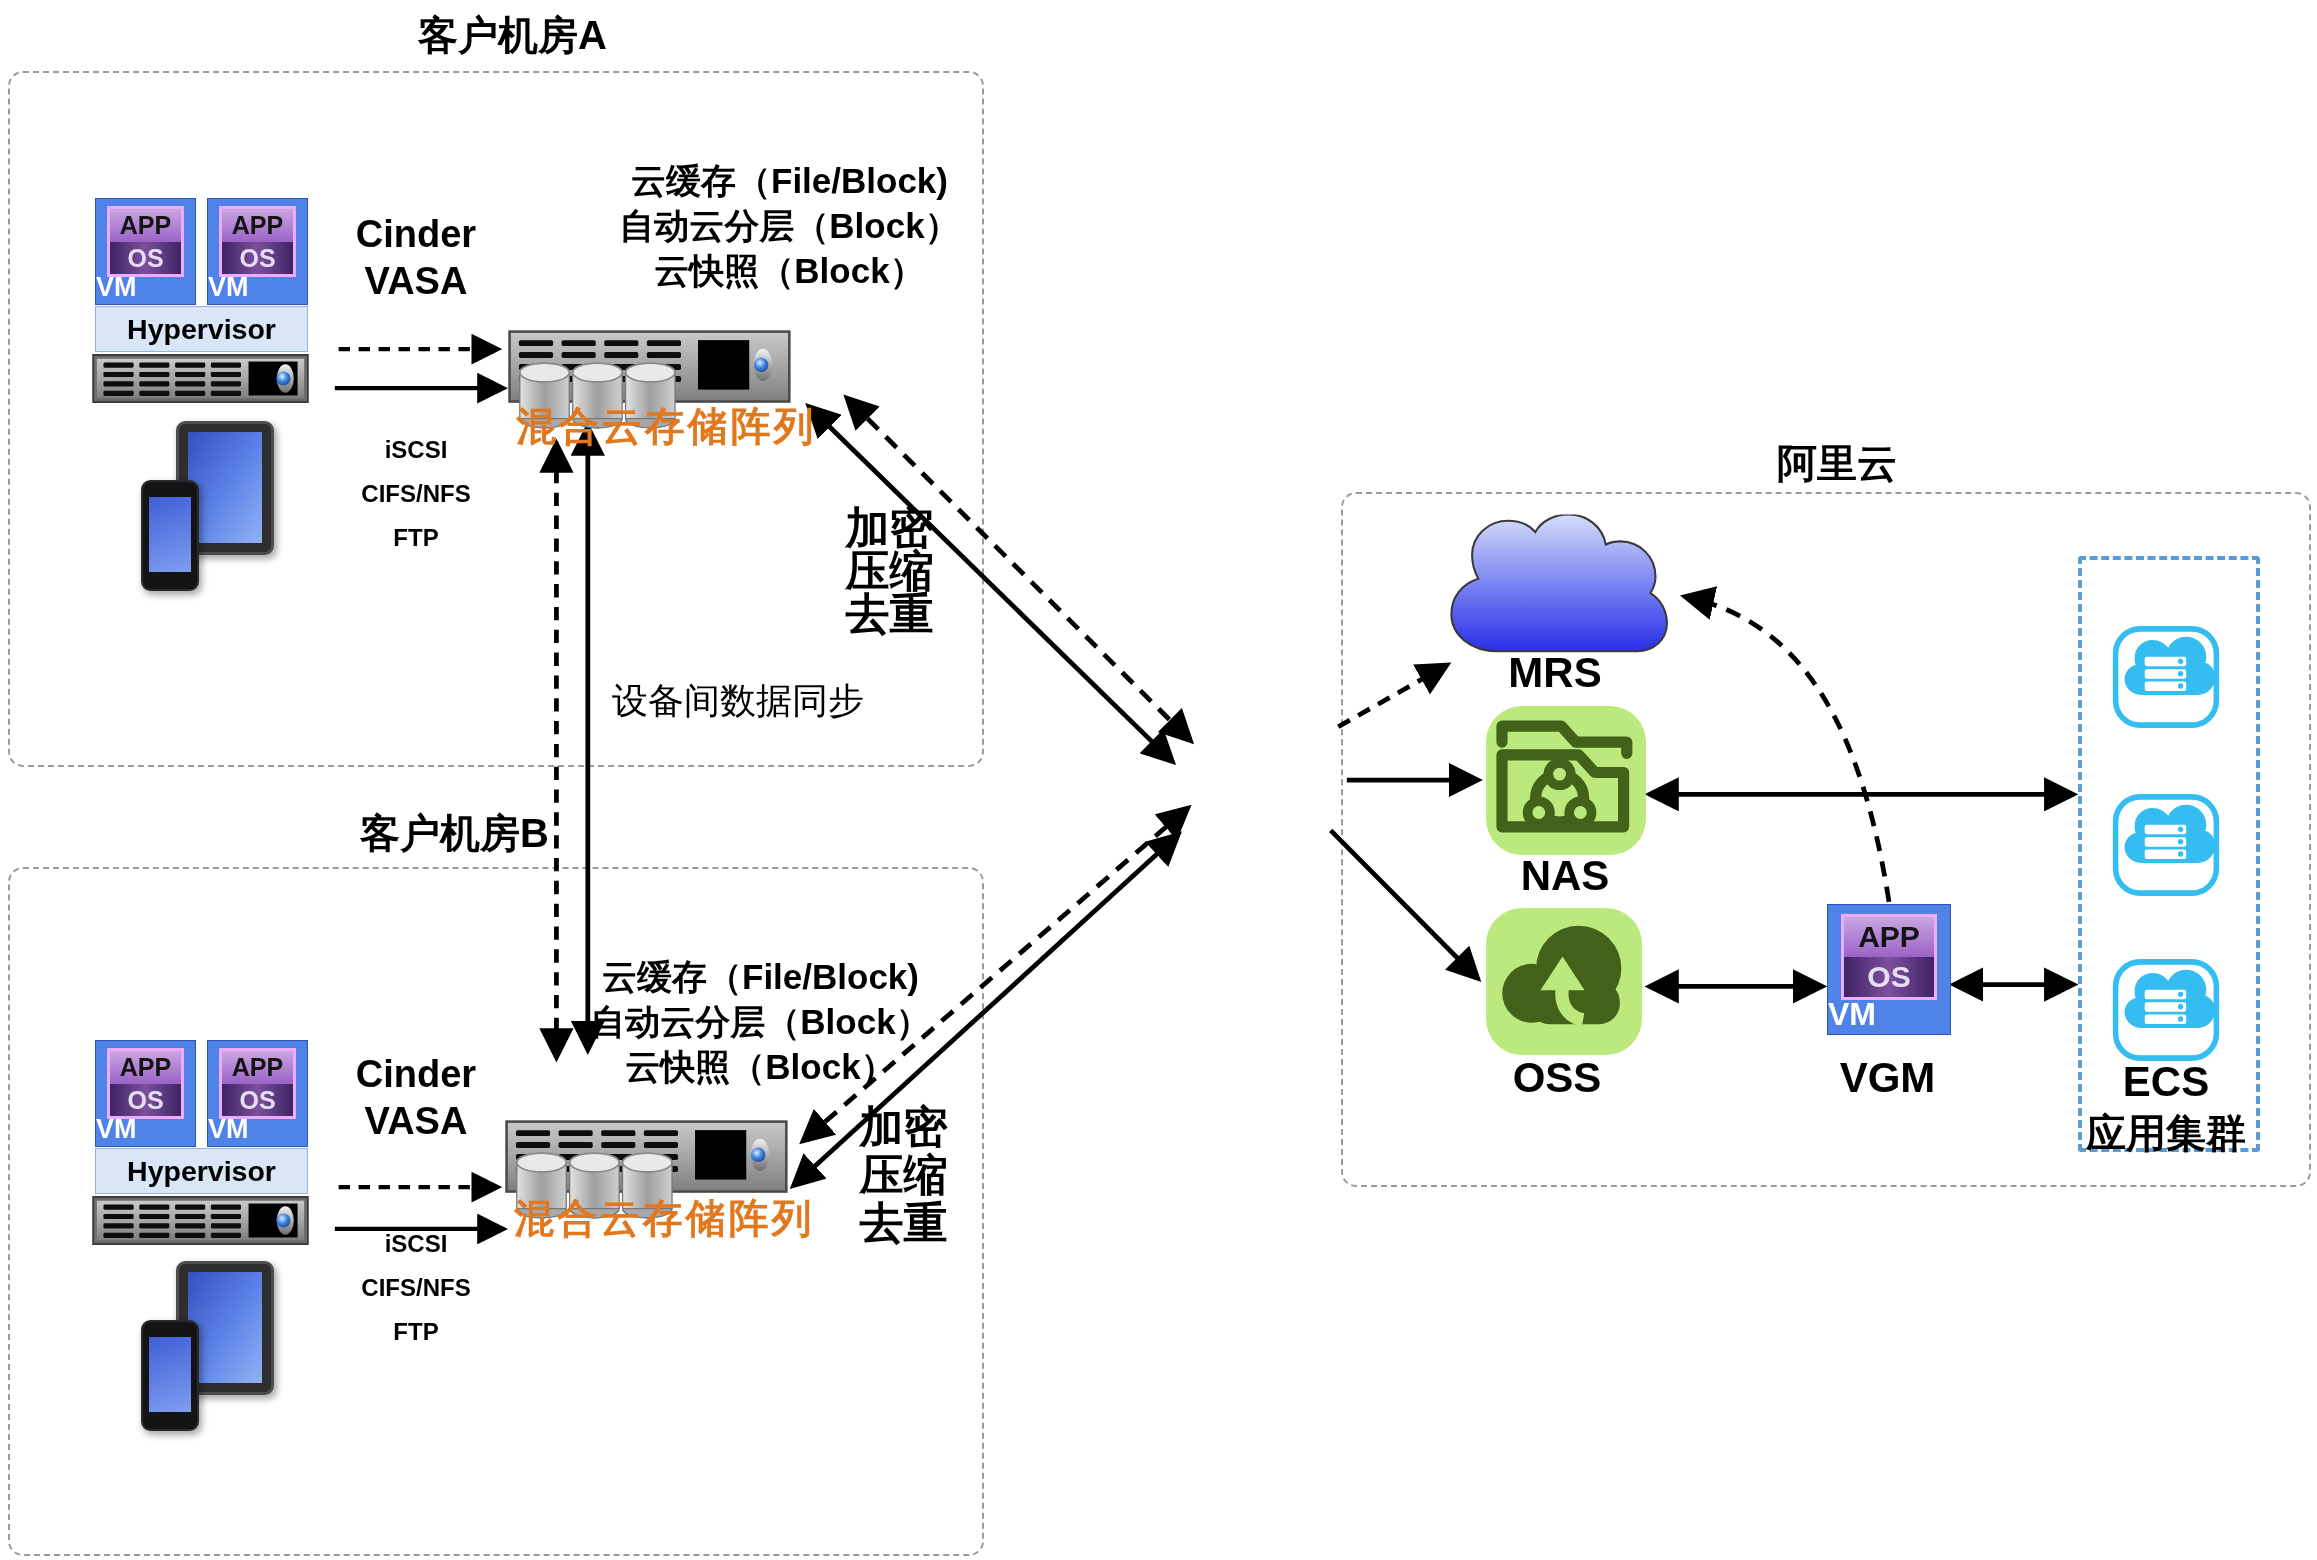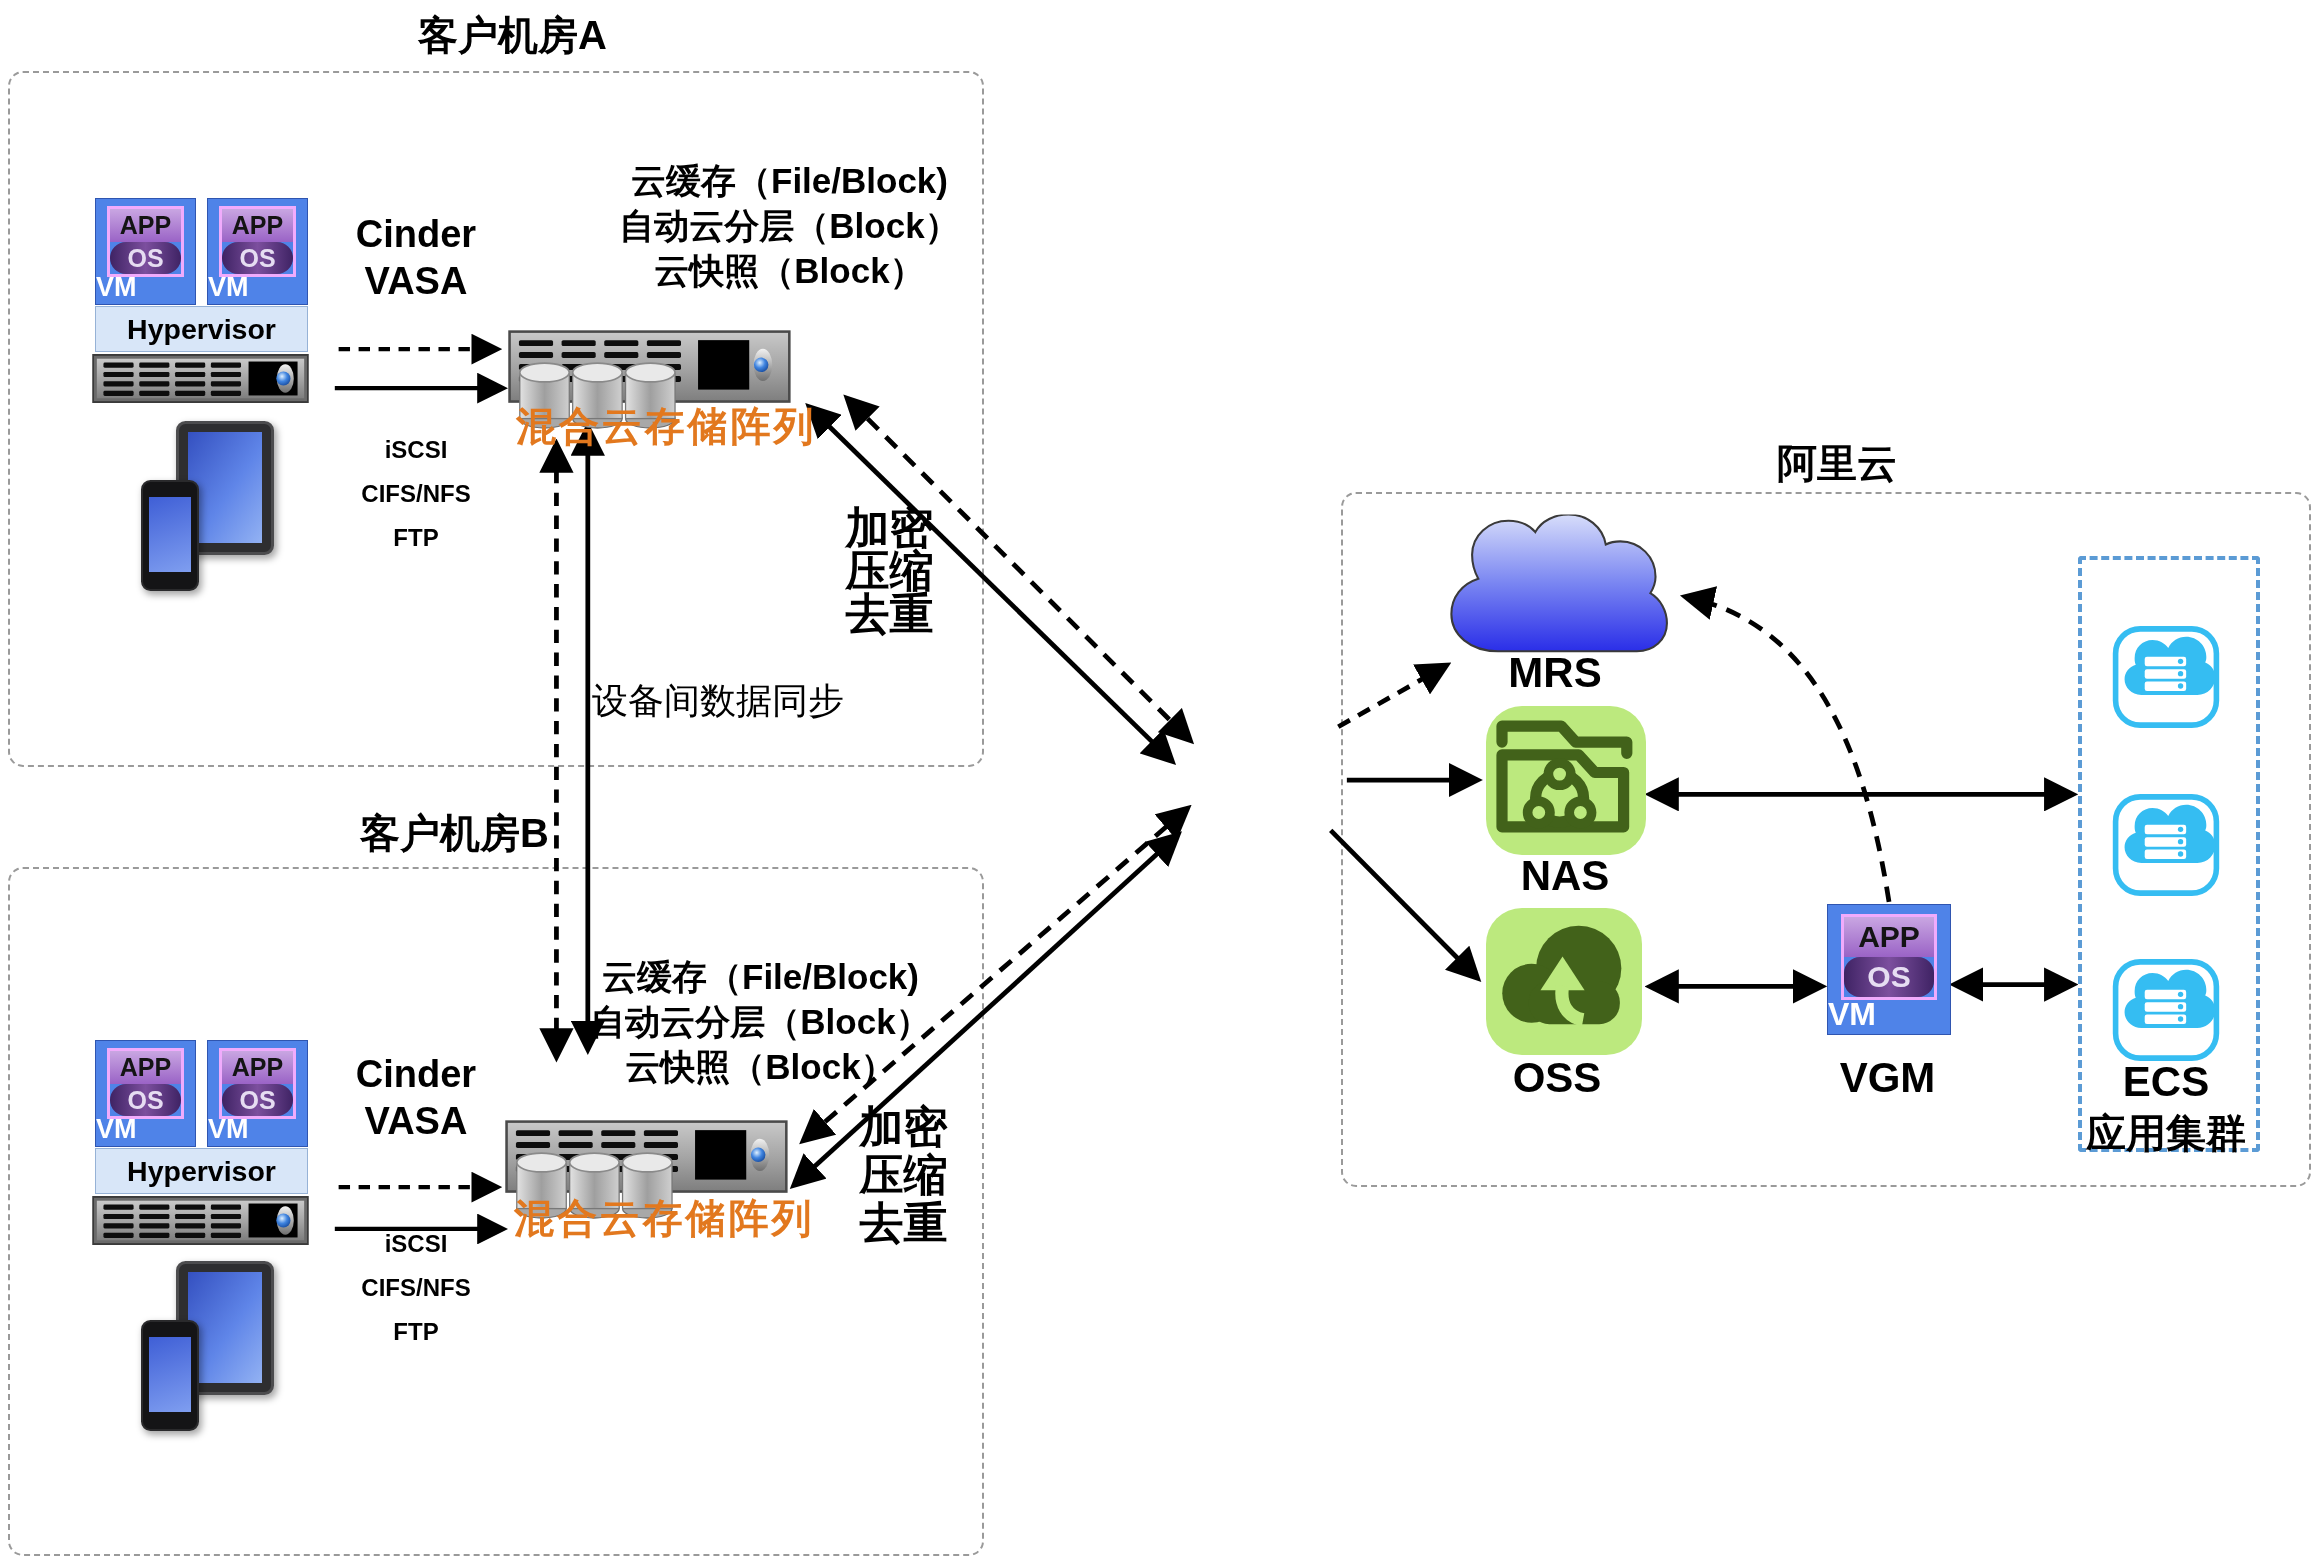--- a/index.html
+++ b/index.html
@@ -7,21 +7,21 @@
          font-family:"Liberation Sans","DejaVu Sans",sans-serif;overflow:hidden;color:#000;}
   .abs{position:absolute;}
   .dash-box{border:2.9px dashed #9a9a9a;border-radius:15px;}
   .room-title{font-size:40px;font-weight:bold;white-space:nowrap;}
   
   .vmstack{background:#4f83e8;border:1.9px solid #2f55b0;}
   .vm-core{position:absolute;left:11%;right:11%;top:7%;height:62%;border:3px solid #f0abfc;}
   .vm-app{height:50%;display:flex;align-items:center;justify-content:center;
           background:linear-gradient(180deg,#c9a6e2 0%,#9a63c6 100%);color:#141414;}
   .vm-os{height:50%;display:flex;align-items:center;justify-content:center;
-         background:linear-gradient(90deg,#3f2364 0%,#7c4f9e 50%,#3f2364 100%);color:#e6ddf2;border-radius:16px;}
+         background:linear-gradient(90deg,#3f2364 0%,#7c4f9e 50%,#3f2364 100%);color:#e6ddf2;}
   .vm-tag{position:absolute;bottom:1%;left:0;right:0;text-align:left;color:#fff;}
   .vm-sm .vm-app,.vm-sm .vm-os{font-size:25px;font-weight:bold;}
   .vm-sm .vm-tag{font-size:27px;font-weight:bold;}
   .vm-lg .vm-app,.vm-lg .vm-os{font-size:30px;font-weight:bold;}
   .vm-lg .vm-tag{font-size:32px;font-weight:bold;}
   
   .hyper{background:#d8e6f8;border:1.9px solid #96b2d6;display:flex;align-items:center;
          justify-content:center;font-weight:bold;font-size:28.5px;}
   
   .tablet{position:absolute;background:#2e2e30;border:3.8px solid #4c4c4e;border-radius:9.5px;box-shadow:2.9px 3.8px 7.6px rgba(0,0,0,.35);}
@@ -262,21 +262,21 @@
   <div class="abs feat" style="left:585px;top:158px;width:409px;">
     <div>云缓存（File/Block)</div>
     <div>自动云分层（Block）</div>
     <div>云快照（Block）</div>
   </div>
   <div class="abs crypto" style="left:842px;top:506px;width:95px;">
     <div>加密</div>
     <div>压缩</div>
     <div>去重</div>
   </div>
-  <div class="abs sync-label" style="left:592px;top:677px;">设备间数据同步</div>
+  <div class="abs sync-label" style="left:592px;top:677px;padding-left:20px;">设备间数据同步</div>
 
   <div class="abs vmstack vm-sm" style="left:95px;top:1040px;width:99px;height:105px;">
     <div class="vm-core">
         <div class="vm-app">APP</div>
     <div class="vm-os">OS</div>
       </div>
     <div class="vm-tag">VM</div>
   </div>
   <div class="abs vmstack vm-sm" style="left:207px;top:1040px;width:99px;height:105px;">
     <div class="vm-core">

